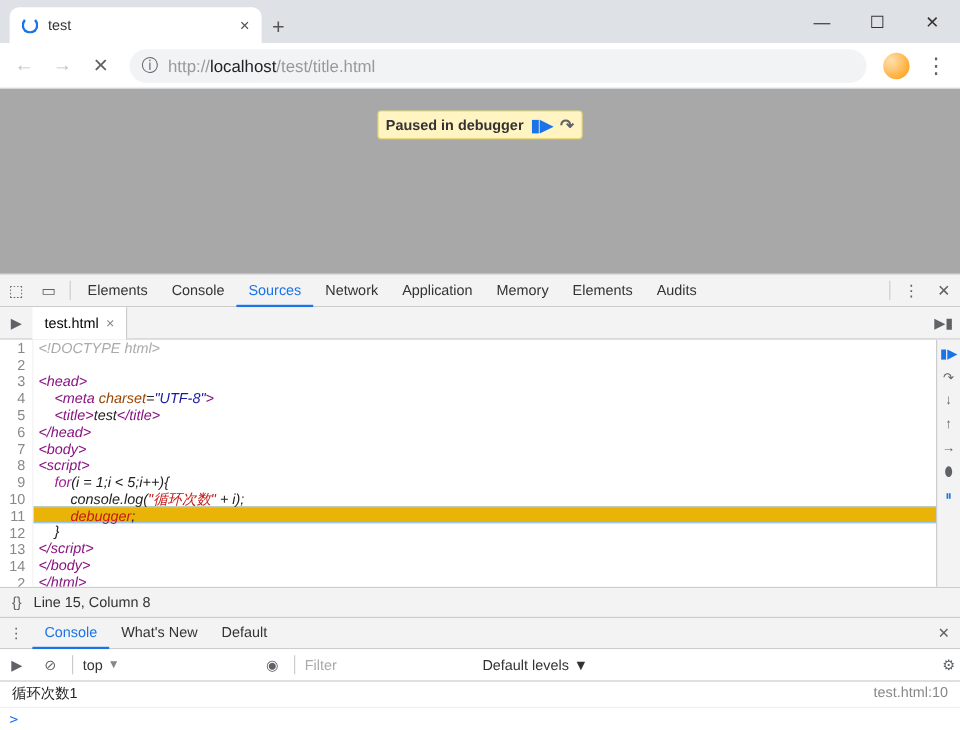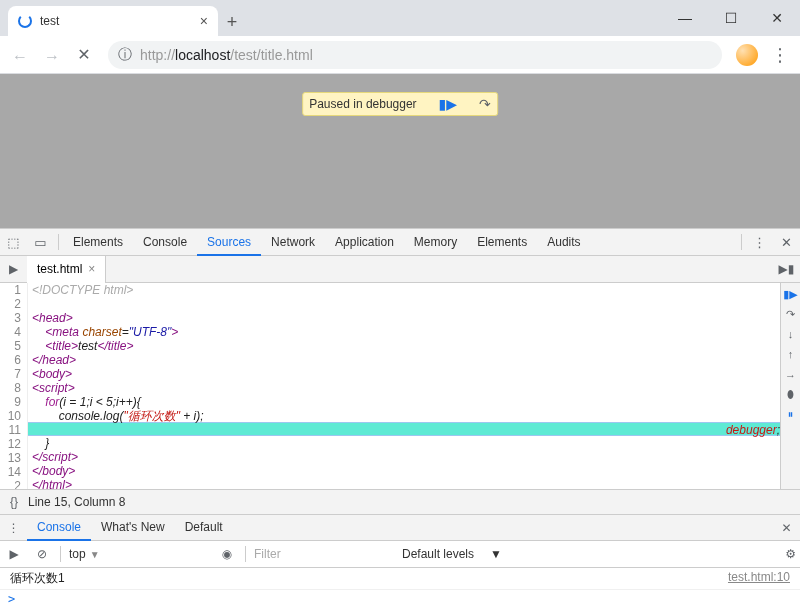--- a/index.html
+++ b/index.html
@@ -19,21 +19,21 @@
 .navbtn { width: 28px; height: 28px; display: flex; align-items: center; justify-content: center; color: #5f6368; cursor: pointer; font-size: 16px; border-radius: 50%; }
 .navbtn.disabled { color: #bdc1c6; }
 .urlbar { flex: 1; height: 28px; background: #f1f3f4; border-radius: 14px; display: flex; align-items: center; padding: 0 10px; gap: 8px; margin: 0 6px; }
 .urlbar .info { color: #5f6368; font-size: 14px; }
 .urlbar .url { font-size: 14px; color: #999; }
 .urlbar .url b { color: #202124; font-weight: normal; }
 .avatar { width: 22px; height: 22px; border-radius: 50%; background: radial-gradient(circle at 30% 30%, #ffe0b2, #ff9800); margin: 0 4px; }
 .menu3 { width: 28px; display: flex; align-items: center; justify-content: center; font-size: 18px; color: #5f6368; cursor: pointer; }
 
 .viewport { height: 154px; background: #a8a8a8; position: relative; }
-.pausebar { position: absolute; top: 18px; left: 50%; transform: translateX(-50%); background: #fff4c2; border: 1px solid #e6d87a; border-radius: 3px; padding: 3px 6px; display: flex; align-items: center; gap: 22px; font-size: 12px; color: #333; }
+.pausebar { position: absolute; top: 18px; left: 50%; transform: translateX(-50%); background: #fff4c2; border: 1px solid #e6d87a; border-radius: 3px; padding: 3px 6px; display: flex; align-items: center; gap: 6px; font-size: 12px; color: #333; font-weight: bold; }
 .pausebar .pbtn { color: #1a73e8; font-size: 14px; cursor: pointer; }
 .pausebar .sbtn { color: #5f6368; font-size: 14px; cursor: pointer; }
 
 .devtools { height: 380px; display: flex; flex-direction: column; border-top: 1px solid #ccc; }
 .dt-tabs { height: 27px; border-bottom: 1px solid #ccc; display: flex; align-items: center; font-size: 12px; background: #f3f3f3; }
 .dt-tabs .icon { width: 27px; display: flex; align-items: center; justify-content: center; color: #5f6368; cursor: pointer; font-size: 13px; }
 .dt-tabs .sep { width: 1px; height: 16px; background: #ccc; margin: 0 4px; }
 .dt-tabs .tabitem { padding: 0 10px; height: 27px; line-height: 27px; color: #333; cursor: pointer; }
 .dt-tabs .tabitem.active { color: #1a73e8; border-bottom: 2px solid #1a73e8; }
 .dt-tabs .right { margin-left: auto; display: flex; align-items: center; }
@@ -43,21 +43,21 @@
 .filetabs .ftab { height: 27px; padding: 0 10px; display: flex; align-items: center; gap: 6px; background: #fff; border-right: 1px solid #ccc; font-size: 12px; }
 .filetabs .ftab .fclose { color: #888; cursor: pointer; font-size: 12px; }
 .filetabs .spacer { flex: 1; }
 
 .editorwrap { flex: 1; display: flex; position: relative; overflow: hidden; }
 .editor { flex: 1; display: flex; font-family: Consolas, monospace; font-size: 12px; line-height: 14px; overflow: hidden; }
 .gutter { width: 28px; text-align: right; padding-right: 6px; color: #888; background: #fff; border-right: 1px solid #eee; }
 .gutter div { height: 14px; }
 .code { flex: 1; background: #fff; position: relative; }
 .codeline { height: 14px; padding-left: 4px; white-space: pre; font-style: italic; }
-.codeline.hl { background: #5eead4; border-top: 1px solid #9cc7f0; border-bottom: 1px solid #9cc7f0; margin-top:-1px;text-align:right; }
+.codeline.hl { background: #eab308; border-top: 1px solid #9cc7f0; border-bottom: 1px solid #9cc7f0; margin-top:-1px; }
 .tag { color: #881280; }
 .attr { color: #994500; }
 .str { color: #1a1aa6; }
 .kw { color: #9d1e8f; }
 .num { color: #222; }
 .txt { color: #222; }
 .cstr { color: #c41a16; }
 .dbg { color: #c41a16; }
 .doctype { color: #aaa; }
 
@@ -73,28 +73,28 @@
 .drawer-tabs .dtab { padding: 0 10px; height: 27px; line-height: 27px; cursor: pointer; color:#333;}
 .drawer-tabs .dtab.active { color: #1a73e8; border-bottom: 2px solid #1a73e8; }
 .drawer-tabs .dclose { margin-left: auto; width: 27px; text-align: center; color: #5f6368; cursor: pointer; }
 
 .console-toolbar { height: 27px; border-bottom: 1px solid #ccc; display: flex; align-items: center; padding: 0 4px; gap: 8px; font-size: 12px; background:#fff; }
 .console-toolbar .cicon { width: 20px; text-align: center; color: #5f6368; cursor: pointer; }
 .console-toolbar .csel { color: #333; display: flex; align-items: center; gap: 4px; min-width:140px; }
 .console-toolbar .csel .arrow { color: #888; font-size:10px;}
 .console-toolbar .cinput { border: none; outline: none; font-size: 12px; width: 140px; color:#333; background:transparent;}
 .console-toolbar .cinput::placeholder { color: #aaa; }
-.console-toolbar .levels { color: #333; display:flex; align-items:center; gap:16px;}
+.console-toolbar .levels { color: #333; display:flex; align-items:center; gap:4px;}
 .console-toolbar .gear { margin-left: auto; color: #5f6368; cursor: pointer; }
 .console-toolbar .vsep { width:1px; height:16px; background:#ccc; }
 
 .console-body { font-family: Consolas, monospace; font-size: 12px; }
 .console-line { display: flex; padding: 2px 10px; border-bottom: 1px solid #f0f0f0; }
 .console-line .msg { flex: 1; color: #222; }
-.console-line .src { color: #888; text-decoration: underline; cursor: pointer; }
+.console-line .src { color: #888; cursor: pointer; }
 .console-prompt { padding: 2px 8px; color: #1a73e8; font-family: Consolas, monospace; font-size:12px;}
 </style>
 </head>
 <body>
 
 <div class="titlebar">
   <div class="tab">
     <div class="spinner"></div>
     <span class="title">test</span>
     <span class="close">×</span>

